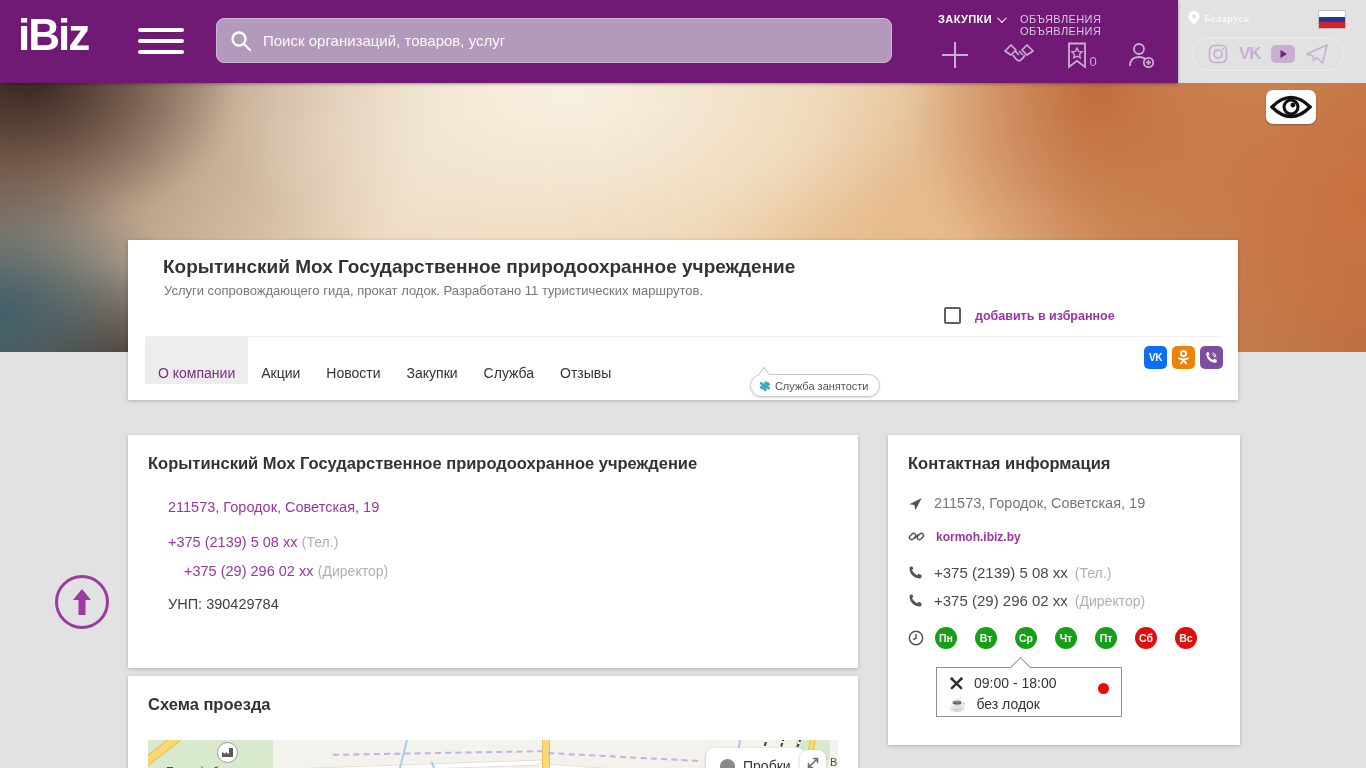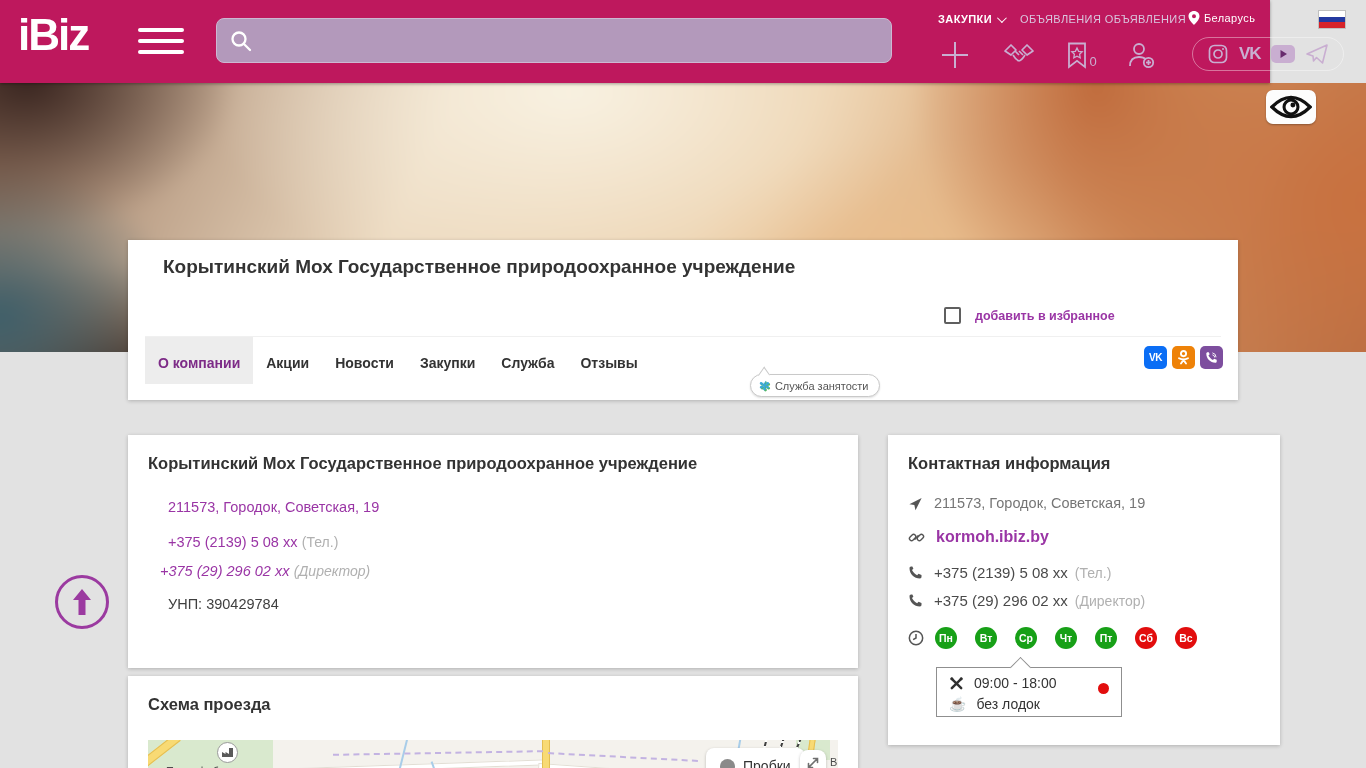--- a/index.html
+++ b/index.html
@@ -1,31 +1,31 @@
 <!DOCTYPE html>
 <html><head>
 <meta charset="utf-8">
 <style>
   * { margin:0; padding:0; box-sizing:border-box; }
   html,body { width:1366px; height:768px; overflow:hidden; }
   body { font-family:"Liberation Sans", sans-serif; background:#e2e2e2; position:relative; }
 
   
-  .header { position:absolute; left:0; top:0; width:1270px; height:83px; background:#be185d; z-index:30; box-shadow:0 1px 3px rgba(0,0,0,.35); }
+  .header { position:absolute; left:0; top:0; width:1178px; height:83px; background:#701a75; z-index:30; box-shadow:0 1px 3px rgba(0,0,0,.35); }
   .logo { position:absolute; left:18px; top:10px; color:#fff; font-size:44px; font-weight:800; letter-spacing:-2px; font-style:normal; }
   .burger { position:absolute; left:138px; top:28px; width:46px; height:28px; cursor:pointer; }
   .burger span { display:block; height:4px; background:#fff; border-radius:2px; margin-bottom:7px; }
   .search { position:absolute; left:216px; top:18px; width:676px; height:45px; background:#b399bb; border:1px solid #cdb8d2; border-radius:8px; display:flex; align-items:center; padding:0 12px; }
   .search input { flex:1; background:transparent; border:none; outline:none; color:#fff; font-size:15px; margin-left:10px; font-family:"Liberation Sans",sans-serif; }
   .search input::placeholder { color:rgba(255,255,255,.95); }
   .topnav { position:absolute; top:13px; font-size:11px; letter-spacing:.4px; }
   .topnav.zak { left:938px; color:#fff; font-weight:bold; cursor:pointer; }
   .chev { display:inline-block; width:7px; height:7px; border-right:1.5px solid #fff; border-bottom:1.5px solid #fff; transform:rotate(45deg) translateY(-2px); margin-left:5px; }
   .topnav.ads { left:1020px; color:#d9c6de; cursor:pointer; }
-  .topnav.loc { left:1188px; color:#fff; cursor:pointer; display:flex; align-items:center; gap:4px; top:11px; }
+  .topnav.loc { left:1188px; color:#fff; cursor:pointer; display:flex; align-items:center; gap:4px; top:11px;font-family:Liberation Serif, serif; }
   .flag { position:absolute; left:1319px; top:11px; width:26px; height:17px; cursor:pointer; box-shadow:0 0 0 1px rgba(0,0,0,.15); }
   .flag div { height:33.33%; }
   .hicons { position:absolute; top:36px; height:38px; display:flex; align-items:center; color:#c9aed1; }
   .hicon { cursor:pointer; display:flex; align-items:center; justify-content:center; }
   .socialbox { position:absolute; left:1192px; top:37px; width:152px; height:34px; border:1px solid rgba(255,255,255,.4); border-radius:17px; display:flex; align-items:center; justify-content:space-around; padding:0 10px; }
   .cnt0 { color:#c9aed1; font-size:13px; margin-left:2px; margin-top:12px; }
 
   
   .hero { position:absolute; left:0; top:83px; width:1366px; height:269px; overflow:hidden; z-index:1; }
   .hero .ph { position:absolute; left:-30px; top:-30px; right:-30px; bottom:-30px; filter:blur(9px);
@@ -44,21 +44,21 @@
 
   
   .card { position:absolute; background:#fff; box-shadow:0 1px 4px rgba(0,0,0,.22); }
   .maincard { left:128px; top:240px; width:1110px; height:160px; z-index:10; }
   .cotitle { position:absolute; left:35px; top:16px; font-size:19px; font-weight:bold; color:#333; }
   .cosub { position:absolute; left:36px; top:43px; font-size:13px; color:#77777c; }
   .fav { position:absolute; left:816px; top:67px; display:flex; align-items:center; gap:14px; cursor:pointer; }
   .favbox { width:17px; height:17px; border:2px solid #5f5f5f; border-radius:2px; background:#fff; }
   .favlbl { color:#9a35a5; font-weight:bold; font-size:12.5px; }
   .tabs { position:absolute; left:17px; right:17px; top:96px; height:48px; border-top:1px solid #f0f0f0; display:flex; }
-  .tab { line-height:48px; padding:2px 13px; font-size:14px; font-weight:bold; color:#333; cursor:pointer; white-space:nowrap; }
+  .tab { line-height:48px; padding:12px 13px; font-size:14px; font-weight:normal; color:#333; cursor:pointer; white-space:nowrap; }
   .tab.active { background:#ededed; color:#7d2b87; }
   .socrow { position:absolute; left:1016px; top:106px; display:flex; gap:5px; }
   .sbtn { width:23px; height:23px; border-radius:5px; display:flex; align-items:center; justify-content:center; cursor:pointer; color:#fff; }
   .sbtn.vk { background:#0b6ef5; font-size:10px; font-weight:bold; letter-spacing:-0.5px; }
   .sbtn.ok { background:#ee8208; }
   .sbtn.vb { background:#7d4e9e; }
   .emp-badge { position:absolute; left:750px; top:374px; z-index:12; background:#fff; border:1px solid #c9c9c9; border-radius:12px; height:23px; display:flex; align-items:center; gap:5px; padding:0 10px 0 8px; font-size:11px; color:#555; box-shadow:0 1px 2px rgba(0,0,0,.12); cursor:pointer; }
   .emp-badge::before { content:""; position:absolute; left:8px; top:-5px; width:9px; height:9px; background:#fff; border-left:1px solid #c9c9c9; border-top:1px solid #c9c9c9; transform:rotate(55deg) skewX(20deg); }
   .asterisk { color:#3aa8d8; font-size:13px; font-weight:bold; text-shadow:1px 1px 0 #58b763; }
 
@@ -76,24 +76,24 @@
   .road-w { position:absolute; background:#fff; border:1px solid #e2ded4; }
   .river { position:absolute; background:#a8cde9; }
   .bound { position:absolute; border-top:2px dashed #c3b3e2; }
   .green { position:absolute; background:#d9e9ce; }
   .rail { position:absolute; width:2px; background:repeating-linear-gradient(#3f3f3f 0 4px, #fff 4px 6px); }
   .mapbtn { position:absolute; background:#fff; border-radius:8px; box-shadow:0 1px 3px rgba(0,0,0,.25); display:flex; align-items:center; cursor:pointer; }
   .traffic { left:558px; top:8px; height:36px; padding:0 14px; gap:8px; font-size:14px; color:#333; }
   .tl-circle { width:15px; height:15px; border-radius:50%; background:#8a8a8a; }
   .expand { left:652px; top:10px; width:26px; height:26px; justify-content:center; }
 
-  .rightcard { left:888px; top:435px; width:392px; height:310px; }
+  .rightcard { left:888px; top:435px; width:352px; height:310px; }
   .crow { position:absolute; left:20px; display:flex; align-items:center; gap:11px; }
   .crow .txt { color:#757575; font-size:14.5px; }
-  .weblink { color:#9a35a5; font-weight:bold; font-size:16px; cursor:pointer; }
+  .weblink { color:#9a35a5; font-weight:bold; font-size:12px; cursor:pointer; }
   .darknum { color:#4a4a4a; font-size:15px; }
   .days { display:flex; gap:18px; }
   .day { width:22px; height:22px; border-radius:50%; color:#fff; font-size:10.5px; font-weight:bold; display:flex; align-items:center; justify-content:center; cursor:pointer; }
   .day.open { background:#17a017; }
   .day.closed { background:#e20d0d; }
   .sched { position:absolute; left:48px; top:232px; width:186px; height:50px; background:#fff; border:1px solid #8f8f8f; z-index:5; }
   .sched::before { content:""; position:absolute; left:76px; top:-8px; width:14px; height:14px; background:#fff; border-left:1px solid #8f8f8f; border-top:1px solid #8f8f8f; transform:rotate(45deg); }
   .schrow { position:absolute; left:12px; display:flex; align-items:center; gap:10px; font-size:14px; color:#333; }
   .reddot { position:absolute; right:12px; top:15px; width:11px; height:11px; border-radius:50%; background:#e20d0d; }
   .cupico { font-size:14px; color:#333; }
@@ -113,20 +113,21 @@
       <span></span>
     </div>
 
   <div class="search">
     <span>
       <svg width="24" height="24" viewBox="0 0 24 24">
           <circle cx="10" cy="10" r="6.5" fill="none" stroke="#fff" stroke-width="2.3"></circle>
           <line x1="15.2" y1="15.2" x2="21" y2="21" stroke="#fff" stroke-width="2.3" stroke-linecap="round"></line>
         </svg>
     </span>
+    <input placeholder="Поиск организаций, товаров, услуг" style="">
   </div>
 
   <div class="topnav zak"><span>ЗАКУПКИ</span><span class="chev"></span></div>
   <div class="topnav ads">ОБЪЯВЛЕНИЯ ОБЪЯВЛЕНИЯ</div>
   <div class="topnav loc">
     <span>
       <svg width="12" height="14" viewBox="0 0 12 14">
           <path d="M6 0 C2.7 0 .5 2.4 .5 5.3 C.5 9 6 14 6 14 S11.5 9 11.5 5.3 C11.5 2.4 9.3 0 6 0 Z M6 7.2 A2 2 0 1 1 6 3.2 A2 2 0 0 1 6 7.2 Z" fill="#fff"></path>
         </svg>
     </span>
@@ -201,20 +202,21 @@
           <path d="M2 13 Q22 -7 42 13 Q22 33 2 13 Z" fill="none" stroke="#111" stroke-width="3.4"></path>
           <circle cx="22" cy="13" r="7.3" fill="none" stroke="#111" stroke-width="3.2"></circle>
           <circle cx="24" cy="11" r="2.6" fill="#111"></circle>
         </svg>
     </span>
   </div>
 </div>
 
 <div class="card maincard">
   <div class="cotitle">Корытинский Мох Государственное природоохранное учреждение</div>
+  <div class="cosub">Услуги сопровождающего гида, прокат лодок. Разработано 11 туристических маршрутов.</div>
 
   <div class="fav">
     <span class="favbox"></span>
     <span class="favlbl">добавить в избранное</span>
   </div>
 
   <div class="tabs">
     <div class="tab active">О компании</div>
     <div class="tab">Акции</div>
     <div class="tab">Новости</div>
@@ -245,21 +247,21 @@
   <span>Служба занятости</span>
 </div>
 
 <div class="card leftcard">
   <div class="h2">Корытинский Мох Государственное природоохранное учреждение</div>
   <a class="row-link" style="top:64px">211573, Городок, Советская, 19</a>
   <div style="position:absolute; left:40px; top:98px;">
     <a class="row-link" style="position:static">+375 (2139) 5 08 xx</a>
     <span class="glabel">(Тел.)</span>
   </div>
-  <div style="position:absolute; left:32px; top:127px;font-style:italic;">
+  <div style="position:absolute; left:56px; top:127px;">
     <a class="row-link" style="position:static">+375 (29) 296 02 xx</a>
     <span class="glabel">(Директор)</span>
   </div>
   <div class="unp">УНП: 390429784</div>
 </div>
 
 <div class="card mapcard">
   <div class="h2">Схема проезда</div>
   <div class="map">
     <div class="green" style="left:0; top:0; width:125px; height:70px;"></div>

